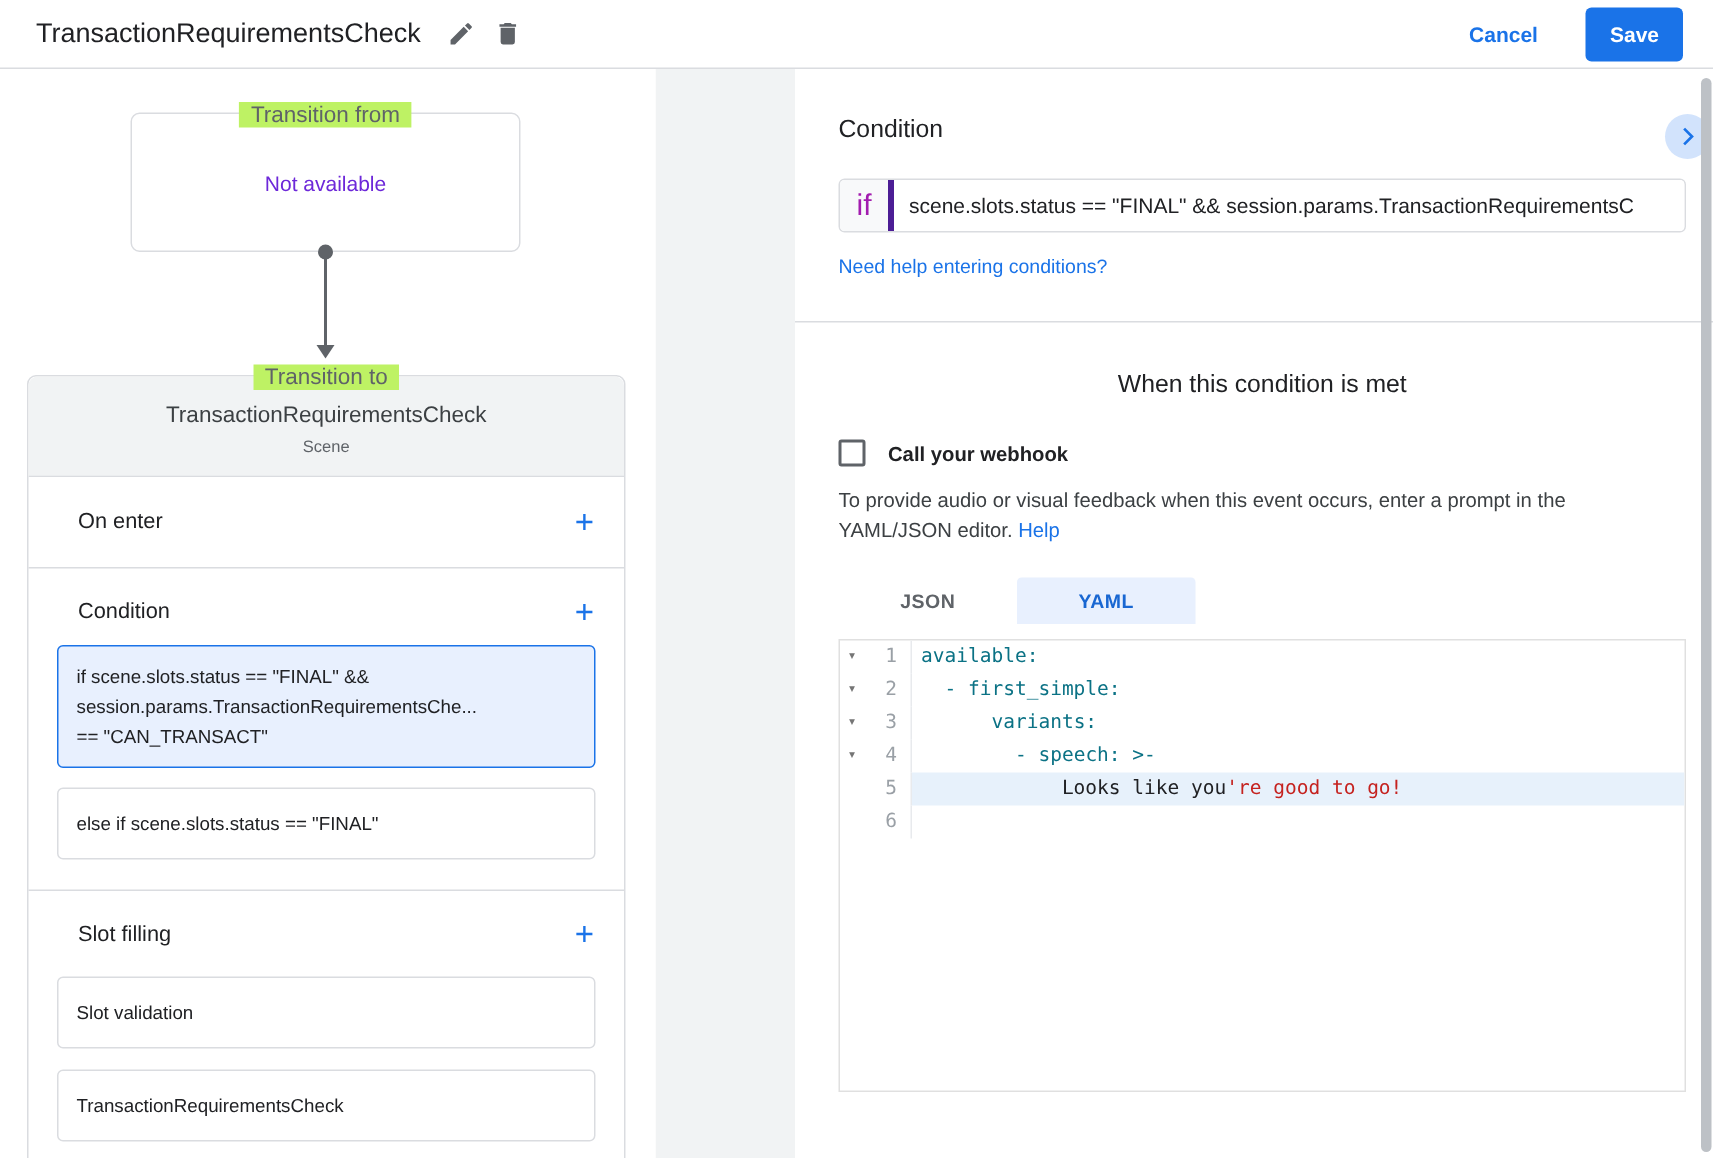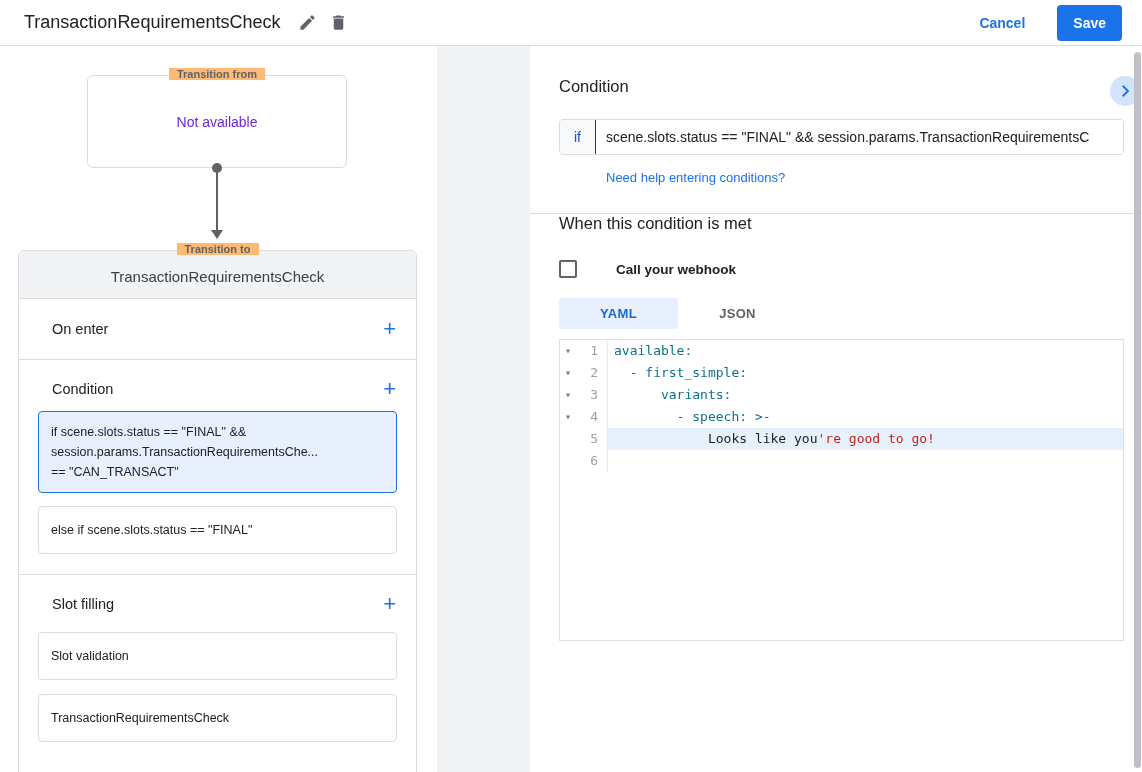--- a/index.html
+++ b/index.html
@@ -15,21 +15,21 @@
   .cancel-btn{background:none;border:none;color:var(--accent,#1a73e8);font-size:14px;font-weight:bold;margin-right:32px;cursor:pointer;font-family:inherit;}
   .save-btn{background:var(--accent,#1a73e8);color:#fff;border:none;border-radius:4px;height:36px;padding:0 16px;font-size:14px;font-weight:bold;cursor:pointer;font-family:inherit;}
 
   .main{display:flex;height:726px;}
   .diagram-col{width:437px;position:relative;overflow:hidden;background:#fff;}
   .gap-col{width:93px;background:#f1f3f4;}
   .right-panel{flex:1;padding:0 18px 0 29px;position:relative;background:#fff;}
 
   
   .tfrom{position:absolute;left:87px;top:29px;width:260px;height:93px;border:1px solid #dadce0;border-radius:6px;background:#fff;display:flex;align-items:center;justify-content:center;}
-  .box-label{position:absolute;top:-8px;left:50%;transform:translateX(-50%);background:#fdba74;padding:0 8px;font-size:11px;color:#5f6368;white-space:nowrap;font-weight:bold;}
+  .box-label{position:absolute;top:-8px;left:50%;transform:translateX(-50%);background:#bef264;padding:0 8px;font-size:15px;color:#5f6368;white-space:nowrap;}
   .tfrom-value{font-size:14px;color:#6d28d9;}
   .conn-dot{position:absolute;left:212px;top:117px;width:10px;height:10px;border-radius:50%;background:#5f6368;}
   .conn-line{position:absolute;left:216px;top:126px;width:2px;height:58px;background:#5f6368;}
   .conn-arrow{position:absolute;left:211px;top:184px;width:0;height:0;border-left:6px solid transparent;border-right:6px solid transparent;border-top:9px solid #5f6368;}
   .tto{position:absolute;left:18px;top:204px;width:399px;height:545px;border:1px solid #dadce0;border-radius:6px;background:#fff;}
   .scene-header{background:#f1f3f4;border-bottom:1px solid #dadce0;border-radius:6px 6px 0 0;text-align:center;padding:17px 12px 13px;}
   .scene-title{font-size:15px;color:#3c4043;font-weight:400;}
   .scene-sub{font-size:11px;color:#5f6368;margin-top:7px;}
   .sec-row{display:flex;align-items:center;justify-content:space-between;padding:21px 20px 21px 33px;border-bottom:1px solid #dadce0;font-size:14.5px;color:#202124;}
   .sec-head{display:flex;align-items:center;justify-content:space-between;padding:20px 20px 13px 33px;font-size:14.5px;color:#202124;}
@@ -37,26 +37,26 @@
   .cards{padding:0 19px 20px;border-bottom:1px solid #dadce0;}
   .cond-card{border:1px solid #dadce0;border-radius:4px;background:#fff;padding:13px 12px;font-size:12.5px;line-height:20px;color:#202124;cursor:pointer;}
   .cond-card + .cond-card{margin-top:13px;}
   .cond-card.selected{background:var(--selected-card-bg,#e8f0fe);border-color:var(--accent,#1a73e8);padding:10px 12px;}
   .slot-cards{padding:6px 19px 0;}
   .slot-cards .cond-card{margin:0 0 14px 0;}
 
   
   .panel-title{font-size:16.5px;font-weight:400;padding-top:31px;color:#202124;}
   .cond-input{margin-top:23px;display:flex;height:36px;border:1px solid #dadce0;border-radius:4px;overflow:hidden;background:#fff;}
-  .if-box{width:36px;background:#f8f9fa;border-right:1px solid #4c1d95;display:flex;align-items:center;justify-content:center;font-size:14px;color:#1d4ed8;flex:none;}
+  .if-box{width:36px;background:#f8f9fa;border-right:4px solid #4c1d95;display:flex;align-items:center;justify-content:center;font-size:20px;color:#a21caf;flex:none;}
   .cond-input input{flex:1;border:none;outline:none;padding:0 10px;font-size:14px;font-family:inherit;color:#202124;min-width:0;}
-  .help-link{display:inline-block;margin-top:15px;font-size:13px;color:var(--accent,#1a73e8);text-decoration:none;cursor:pointer;margin-left:47px;}
+  .help-link{display:inline-block;margin-top:15px;font-size:13px;color:var(--accent,#1a73e8);text-decoration:none;cursor:pointer;}
   .panel-divider{height:1px;background:#dadce0;margin:27px -18px 0 -29px;}
-  .when-title{font-size:16.5px;font-weight:400;color:#202124;}
-  .check-row{display:flex;align-items:center;margin-top:27px;gap:24px;}
+  .when-title{font-size:16.5px;font-weight:400;margin-top:32px;color:#202124;text-align:center;}
+  .check-row{display:flex;align-items:center;margin-top:27px;}
   .checkbox{width:18px;height:18px;border:2px solid #5f6368;border-radius:2px;cursor:pointer;flex:none;display:flex;align-items:center;justify-content:center;background:#fff;}
   .checkbox.checked{background:var(--accent,#1a73e8);border-color:var(--accent,#1a73e8);}
   .checkbox svg{width:14px;height:14px;display:none;}
   .checkbox.checked svg{display:block;}
   .check-label{margin-left:15px;font-size:13.5px;font-weight:bold;color:#202124;}
   .badge{margin-left:12px;background:var(--badge-bg,#f2e7fe);color:var(--badge-text,#681da8);font-size:10.5px;letter-spacing:.8px;padding:4px 8px;border-radius:4px;}
   .desc{margin-top:13px;font-size:13.5px;line-height:1.5;color:#3c4043;max-width:562px;}
   .desc a{color:var(--accent,#1a73e8);text-decoration:none;cursor:pointer;}
   .tabs{display:flex;margin-top:20px;}
   .tab{width:119px;height:31px;border:none;background:#fff;font-size:13px;font-weight:bold;letter-spacing:.3px;color:#5f6368;cursor:pointer;font-family:inherit;}
@@ -105,20 +105,21 @@
       <span class="tfrom-value">Not available</span>
     </div>
     <div class="conn-dot"></div>
     <div class="conn-line"></div>
     <div class="conn-arrow"></div>
 
     <div class="tto">
       <span class="box-label">Transition to</span>
       <div class="scene-header">
         <div class="scene-title">TransactionRequirementsCheck</div>
+        <div class="scene-sub">Scene</div>
       </div>
 
       <div class="sec-row">
         <span>On enter</span>
         <span class="plus">+</span>
       </div>
 
       <div class="sec-head">
         <span>Condition</span>
         <span class="plus">+</span>
@@ -167,24 +168,25 @@
     <h2 class="when-title">When this condition is met</h2>
 
     <div class="check-row">
       <span class="checkbox" id="webhook-checkbox">
         
       </span>
       <span class="check-label">Call your webhook</span>
     </div>
 
 
+    <p class="desc"><span>To provide audio or visual feedback when this event occurs, enter a prompt in the YAML/JSON editor.</span> <a>Help</a></p>
 
     <div class="tabs" id="editor-tabs">
+        <button class="tab">JSON</button>
         <button class="tab active">YAML</button>
-        <button class="tab">JSON</button>
       </div>
 
     <div class="editor" id="code-editor">
         <div class="cm-line">
           <span class="fold">▾</span>
           <span class="lnum">1</span>
           <span class="code"><span class="tok-k">available:</span></span>
         </div>
         <div class="cm-line">
           <span class="fold">▾</span>

